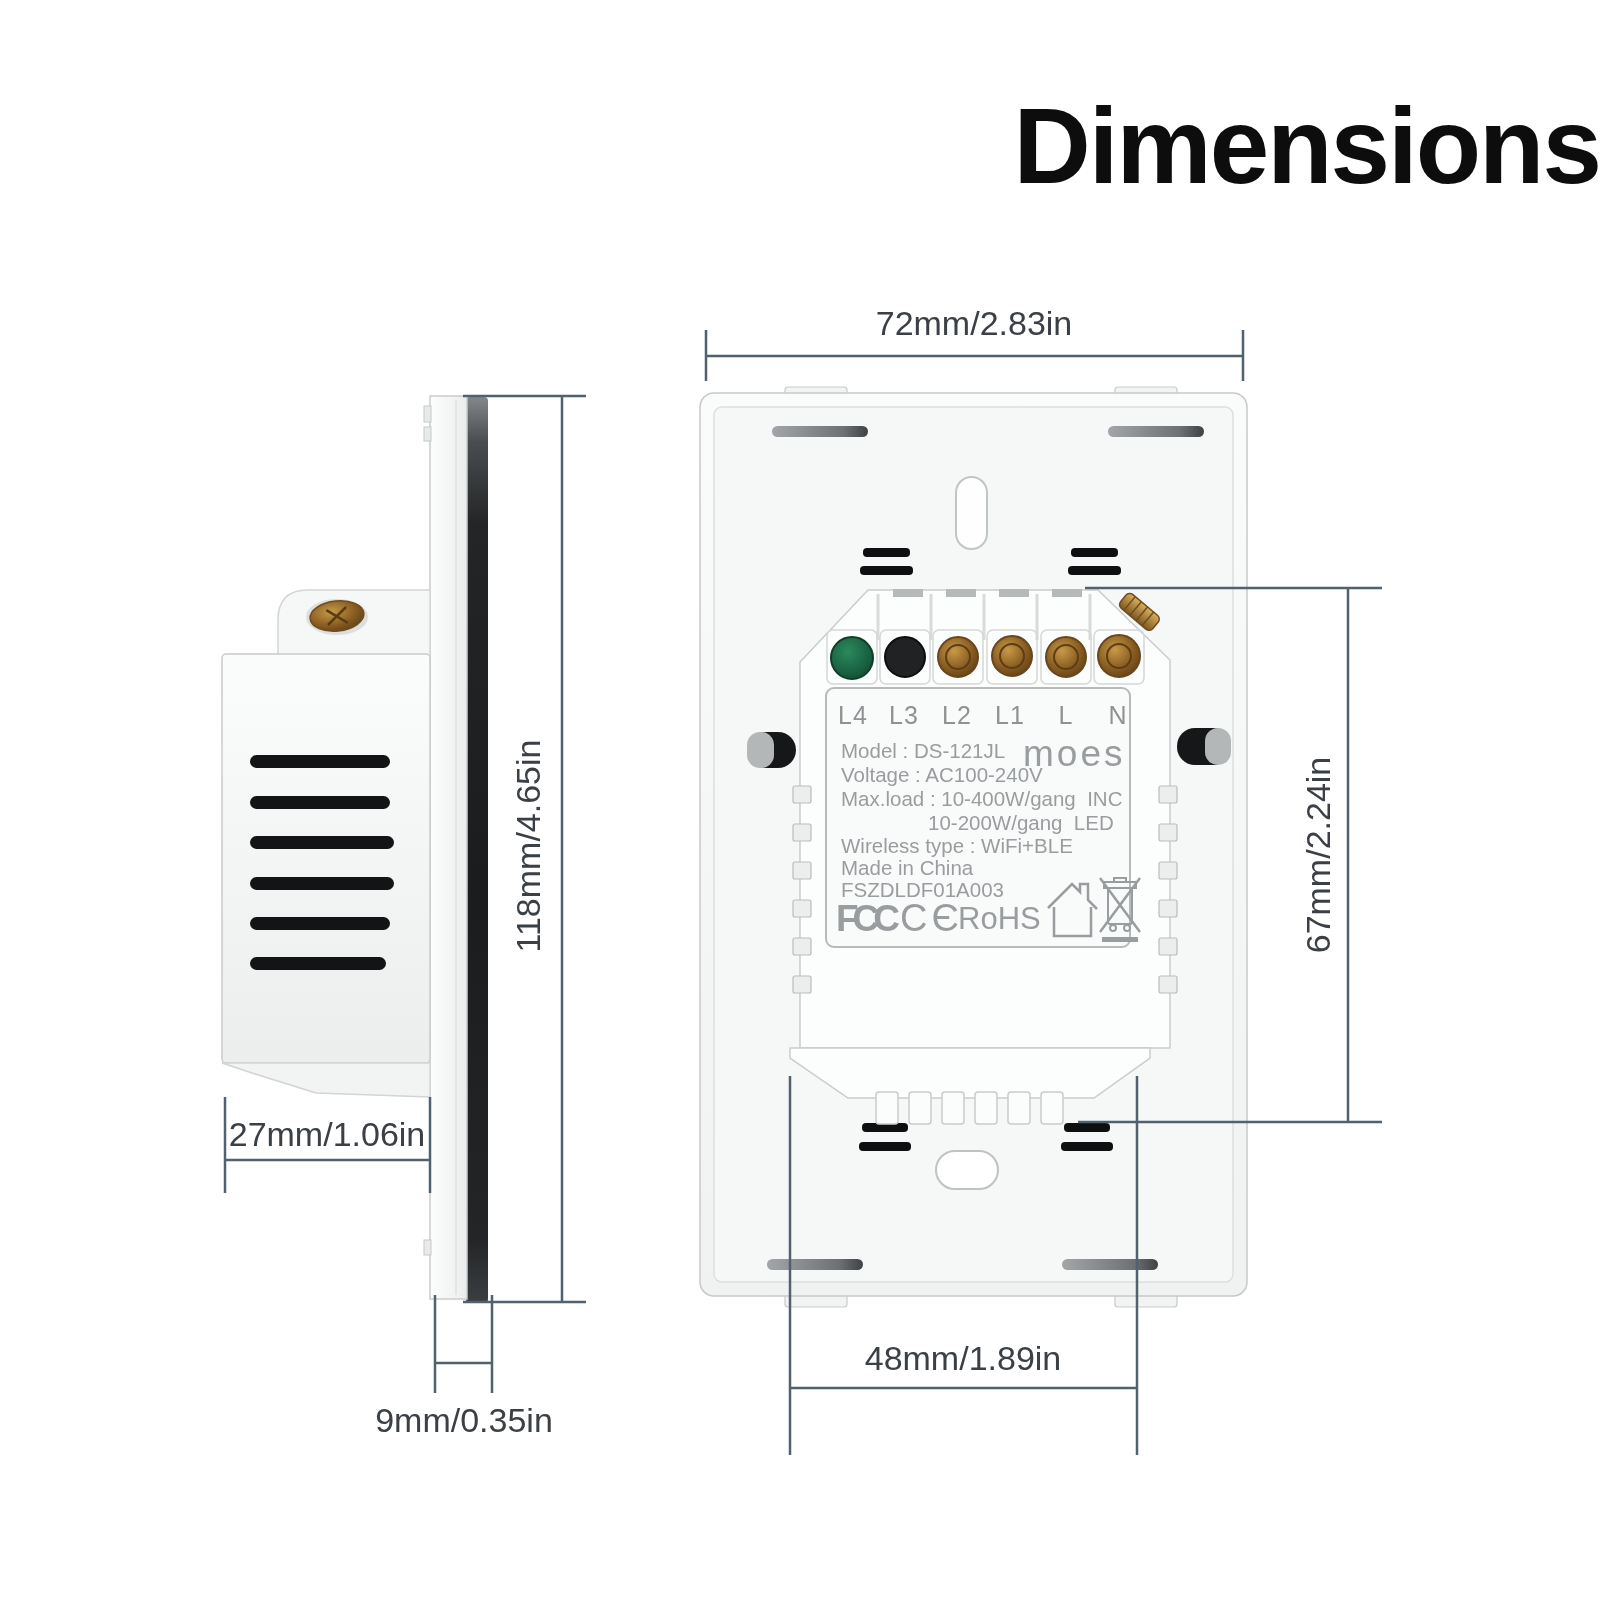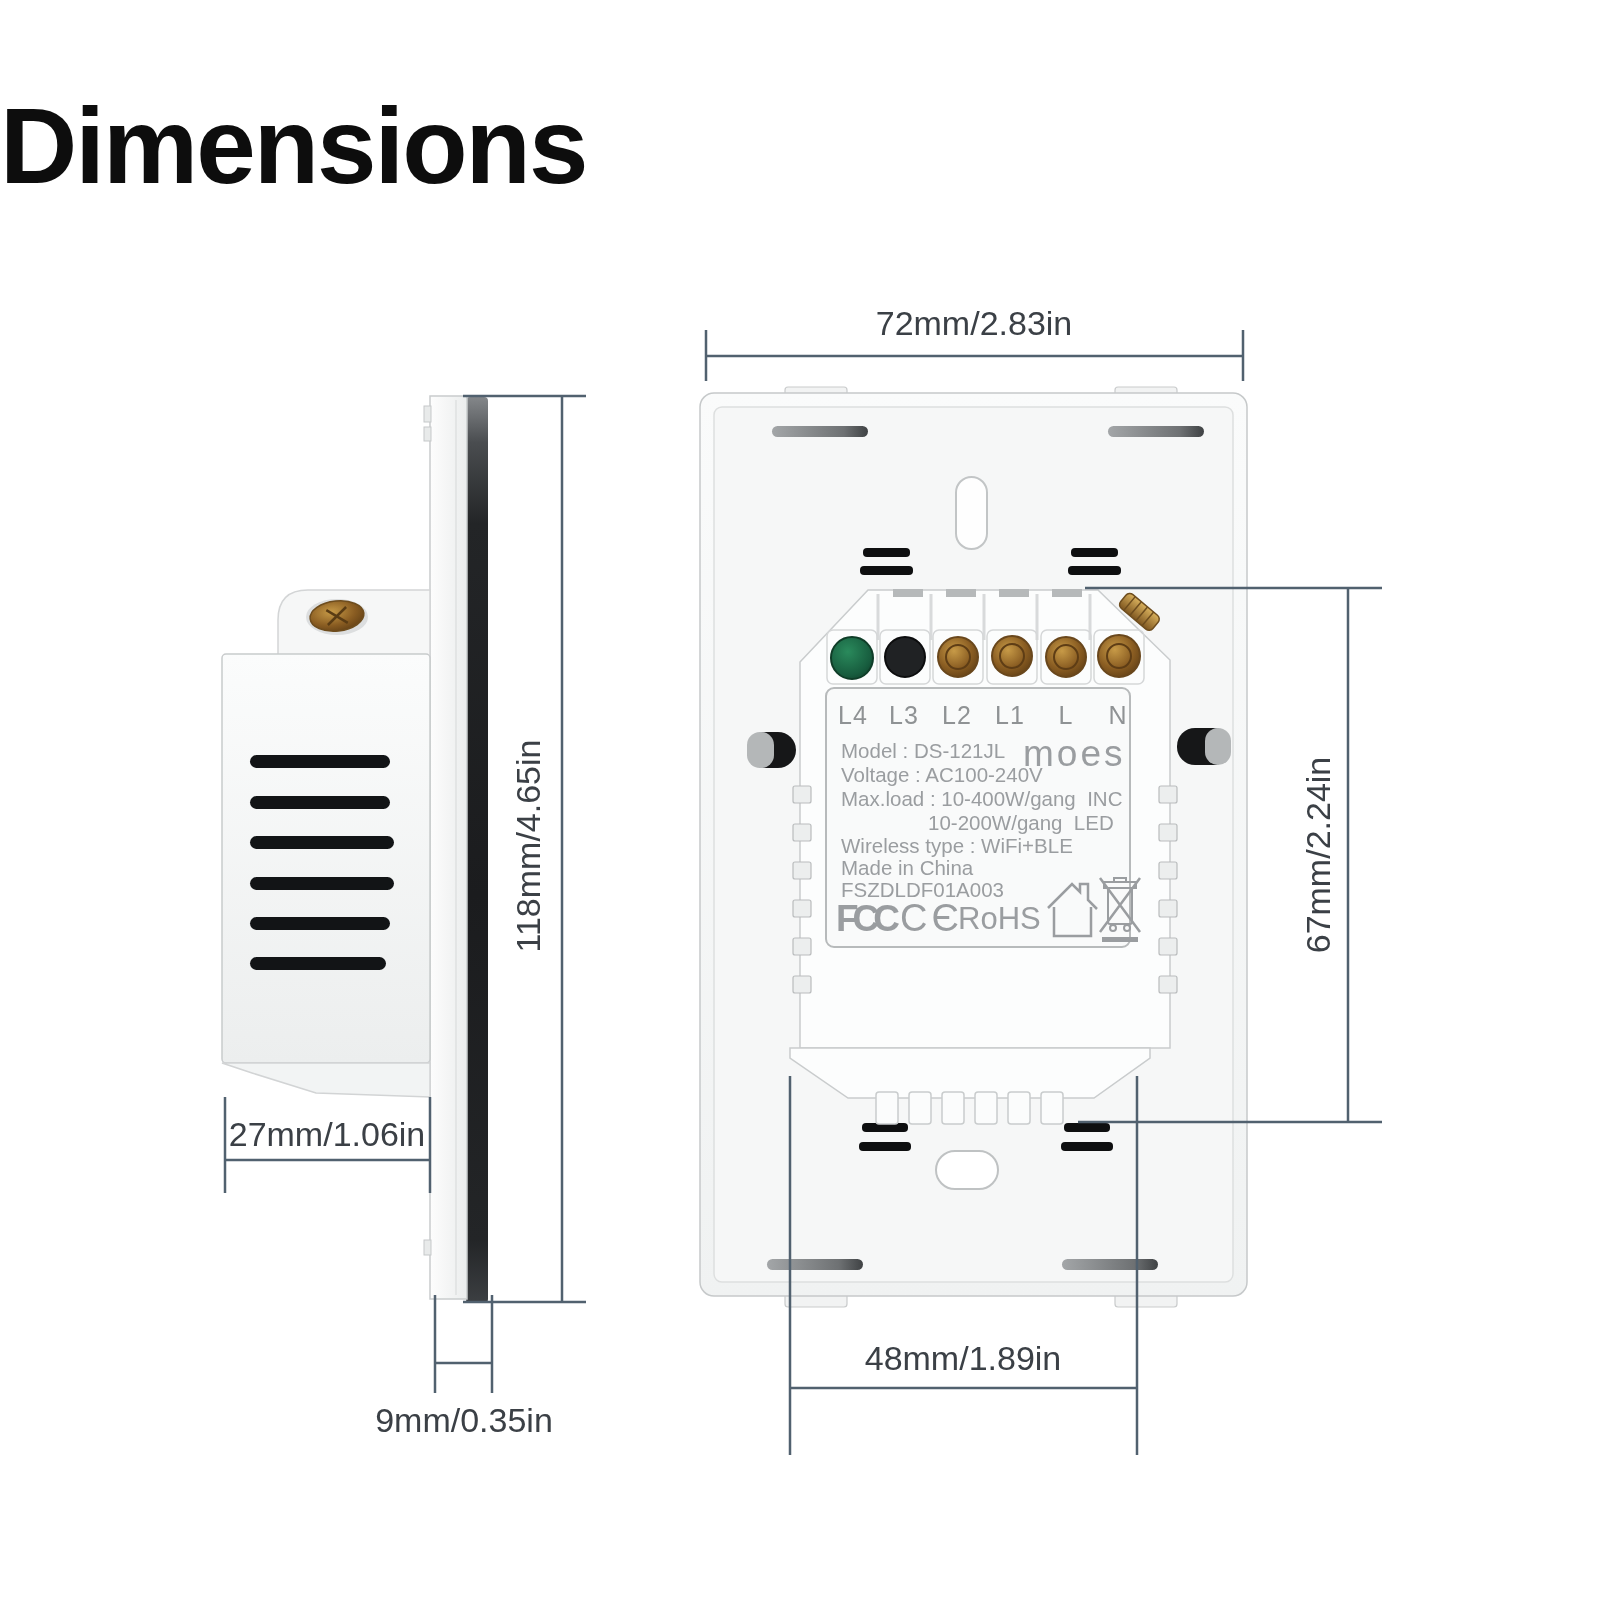--- a/index.html
+++ b/index.html
@@ -1,18 +1,18 @@
 <!DOCTYPE html>
 <html><head>
 <meta charset="utf-8">
 <style>
   html,body{margin:0;padding:0;background:#ffffff;}
   .stage{position:relative;width:1600px;height:1600px;background:#ffffff;overflow:hidden;
          font-family:"Liberation Sans",sans-serif;}
-  .title{position:absolute;top:84px;left:0;width:1600px;text-align:left;
+  .title{position:absolute;top:84px;left:0;width:1600px;text-align:right;
          font-size:107px;font-weight:700;letter-spacing:-2px;color:#0d0d0d;
          font-family:"Liberation Sans",sans-serif;}
   svg{position:absolute;left:0;top:0;}
   svg text{font-family:"Liberation Sans",sans-serif;}
   .dimtxt{fill:#3b4046;font-size:34px;}
   .lbltxt{fill:#9a9da0;font-size:20.5px;}
   .termtxt{fill:#8f9294;font-size:25px;letter-spacing:1px;}
   .certtxt{fill:#9a9da0;}
 </style>
 </head>

